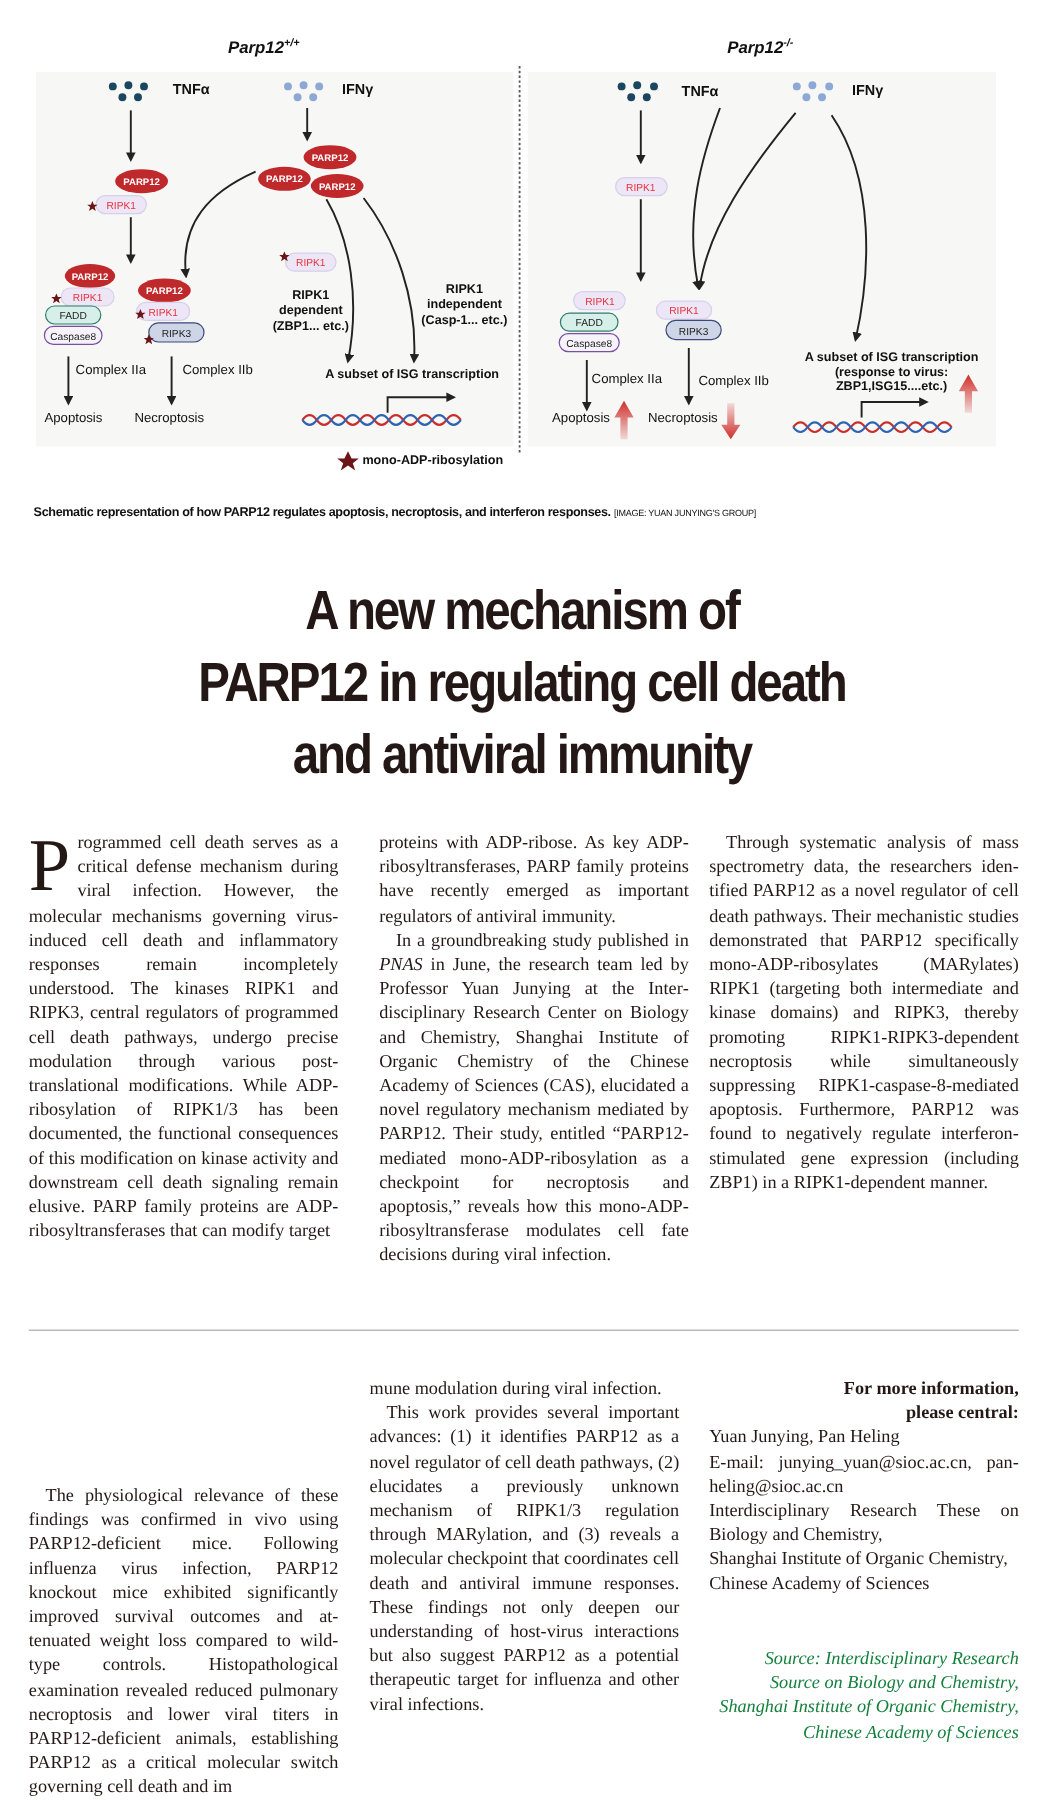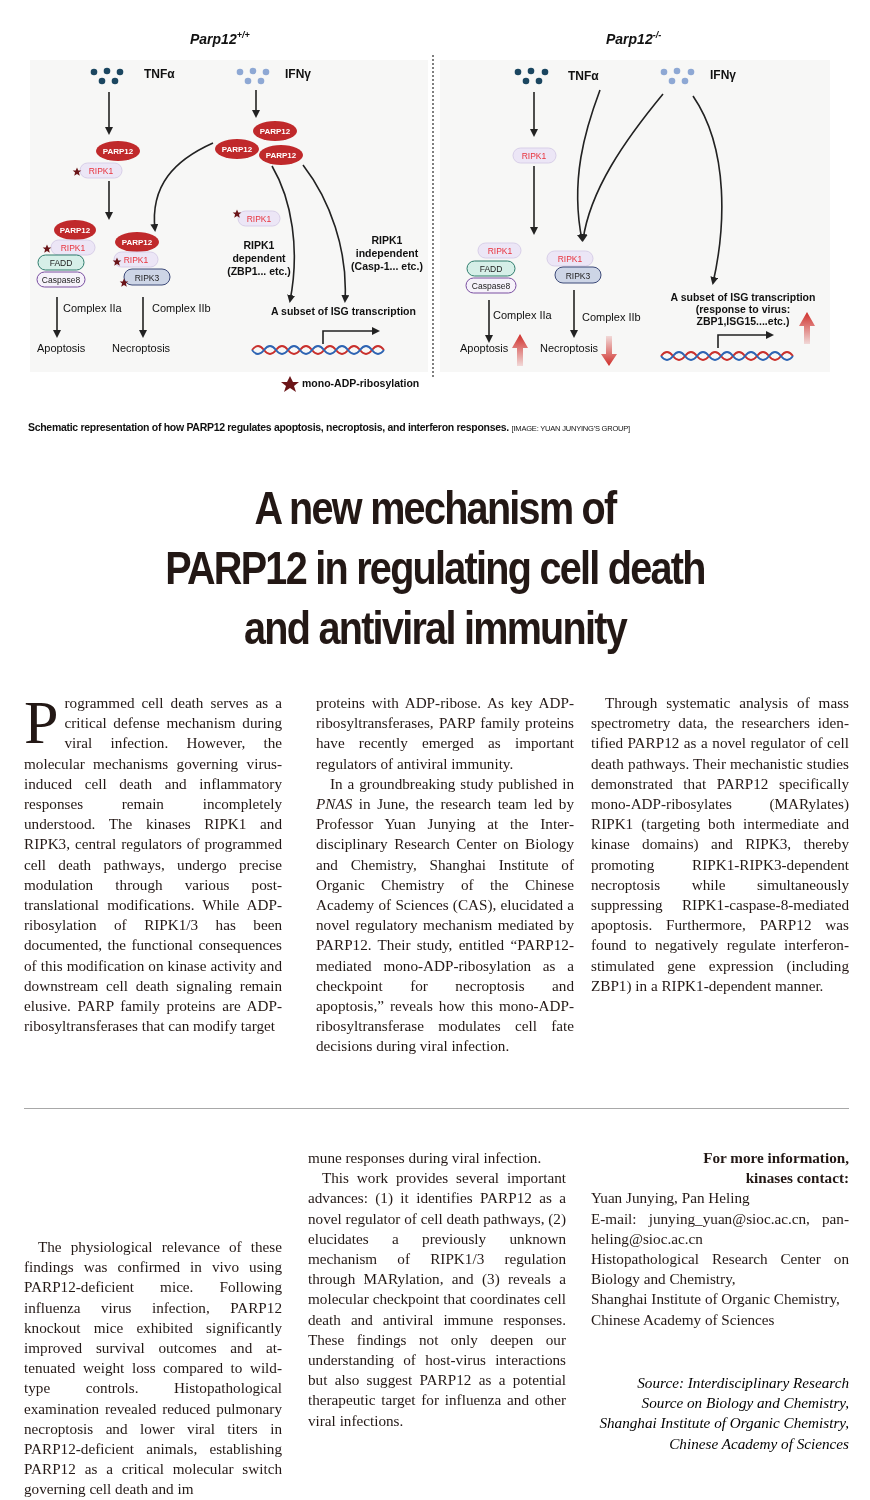--- a/index.html
+++ b/index.html
@@ -34,21 +34,21 @@
   #col3 { left:591px; top:693px; width:258px; }
   .dropcap { float:left; font-size:62px; line-height:50px; margin:4px 6px 0 0; font-family:"Liberation Serif", serif; }
 
   #divider { left:24px; top:1108px; width:825px; height:0; border-top:1.5px solid #a8a8a8; }
 
   #col4 { left:24px; top:1237px; width:258px; }
   #col5 { left:308px; top:1148px; width:258px; }
   #col6 { left:591px; top:1148px; width:258px; text-align:left; }
   #col6 .contact-head { font-weight:bold;text-align:right; }
   #col6 .justify { text-align:justify; }
-  #source { left:591px; top:1373px; width:258px; text-align:right; font-family:"Liberation Serif", serif; font-style:italic; font-size:15.2px; line-height:20.2px; color:#000000; }
+  #source { left:591px; top:1373px; width:258px; text-align:right; font-family:"Liberation Serif", serif; font-style:italic; font-size:15.2px; line-height:20.2px; color:#15803d; }
 </style>
 </head>
 <body>
 
 <div id="figure" class="abs">
 <svg width="870" height="400" viewBox="0 0 870 400" xmlns="http://www.w3.org/2000/svg">
   <defs>
     <marker id="ah" markerWidth="8" markerHeight="8" refX="6" refY="4" orient="auto" markerUnits="userSpaceOnUse">
       <path d="M0,0 L8,4 L0,8 Z" fill="#222"></path>
     </marker>
@@ -239,30 +239,30 @@
   <p class="indent">Through systematic analysis of mass spectrometry data, the researchers iden­tified PARP12 as a novel regulator of cell death pathways. Their mechanis­tic studies demonstrated that PARP12 specifically mono-ADP-ribosylates (MARylates) RIPK1 (targeting both intermediate and kinase domains) and RIPK3, thereby promoting RIPK1-RIPK3-dependent necroptosis while simultaneously suppressing RIPK1-caspase-8-mediated apoptosis. Further­more, PARP12 was found to negatively regulate interferon-stimulated gene ex­pression (including ZBP1) in a RIPK1-dependent manner.</p>
 </div>
 
 <div id="divider" class="abs"></div>
 
 <div id="col4" class="abs col">
   <p class="indent">The physiological relevance of these findings was confirmed in vivo us­ing PARP12-deficient mice. Follow­ing influenza virus infection, PARP12 knockout mice exhibited significantly improved survival outcomes and at­tenuated weight loss compared to wild-type controls. Histopathological examination revealed reduced pulmo­nary necroptosis and lower viral titers in PARP12-deficient animals, estab­lishing PARP12 as a critical molecular switch governing cell death and im­</p>
 </div>
 
 <div id="col5" class="abs col">
-  <p>mune responses during viral infection.</p>
+  <p>mune modulation during viral infection.</p>
   <p class="indent">This work provides several impor­tant advances: (1) it identifies PARP12 as a novel regulator of cell death path­ways, (2) elucidates a previously un­known mechanism of RIPK1/3 regu­lation through MARylation, and (3) reveals a molecular checkpoint that coordinates cell death and antiviral immune responses. These findings not only deepen our understanding of host-virus interactions but also sug­gest PARP12 as a potential therapeu­tic target for influenza and other viral infections.</p>
 </div>
 
 <div id="col6" class="abs col">
   <div class="contact-head">For more information,</div>
-  <div class="contact-head">kinases contact:</div>
+  <div class="contact-head">please central:</div>
   <div>Yuan Junying, Pan Heling</div>
   <div class="justify">E-mail: junying_yuan@sioc.ac.cn, pan-heling@sioc.ac.cn</div>
-  <div class="justify">Histopathological Research Center on Biology and Chemistry,</div>
+  <div class="justify">Interdisciplinary Research These on Biology and Chemistry,</div>
   <div class="justify">Shanghai Institute of Organic Chemis­try,</div>
   <div>Chinese Academy of Sciences</div>
 </div>
 
 <div id="source" class="abs">
   <div>Source: Interdisciplinary Research</div>
   <div>Source on Biology and Chemistry,</div>
   <div>Shanghai Institute of Organic Chemistry,</div>
   <div>Chinese Academy of Sciences</div>
 </div>

